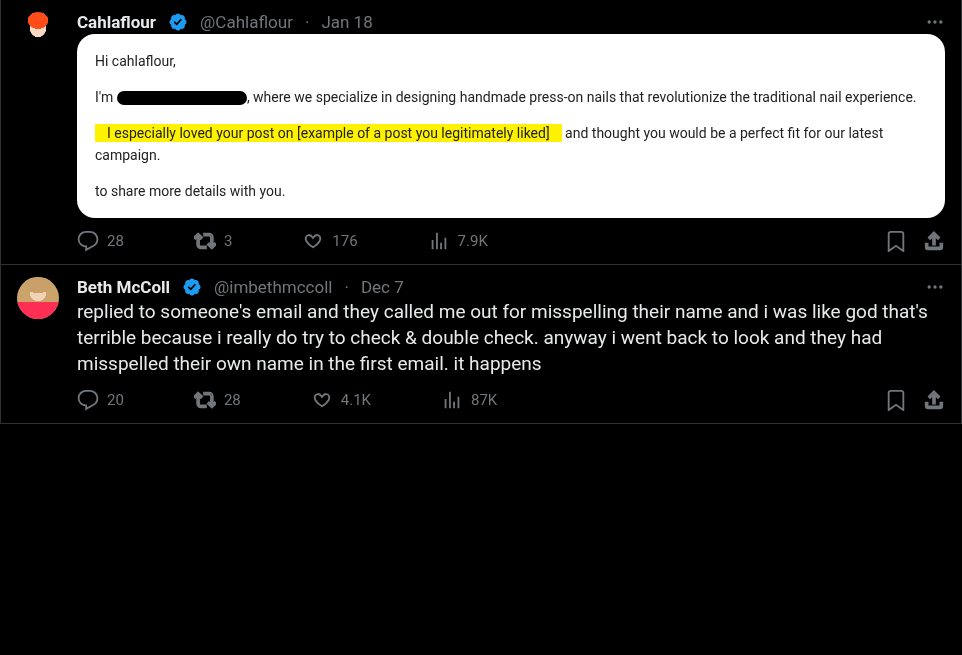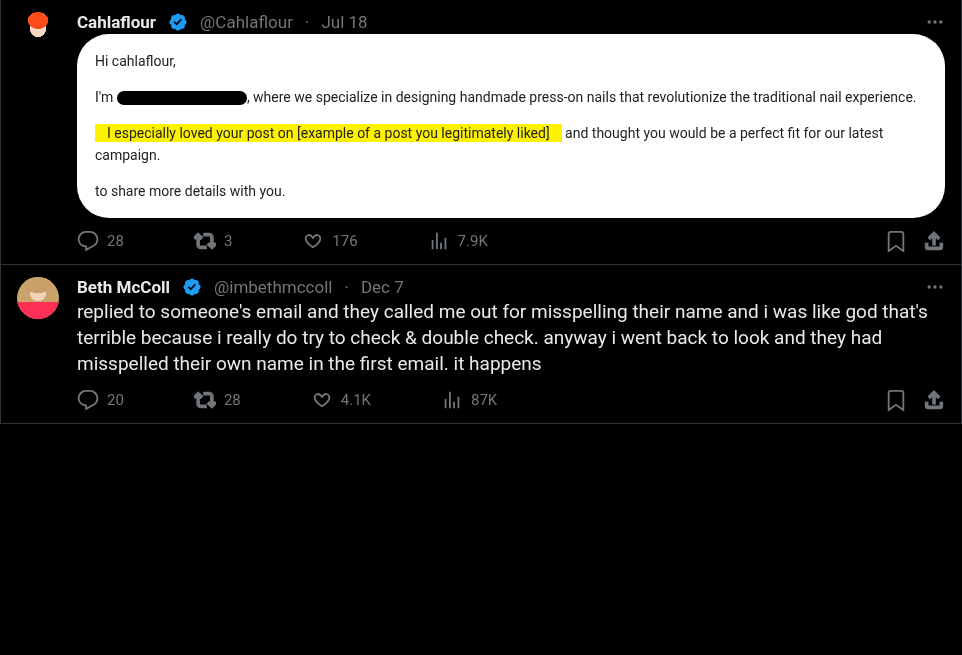--- a/index.html
+++ b/index.html
@@ -58,21 +58,21 @@
   }
   .tweet-text {
     font-size: 19px;
     line-height: 26px;
     color: #e7e9ea;
     margin-bottom: 12px;
   }
   .email-card {
     background: #fff;
     color: #222;
-    border-radius: 32px;
+    border-radius: 18px;
     padding: 16px 18px;
     font-size: 14px;
     line-height: 22px;
     margin-bottom: 12px;
   }
   .email-card p { margin-bottom: 14px; }
   .email-card p:last-child { margin-bottom: 0; }
   .redact {
     display: inline-block;
     width: 130px;
@@ -152,21 +152,21 @@
     <div class="main-col">
       <div class="header-row">
         <span class="display-name">Cahlaflour</span>
         <span class="verified">
           <svg viewBox="0 0 24 24" fill="currentColor">
               <path d="M22.25 12c0-1.43-.88-2.67-2.19-3.34.46-1.39.2-2.9-.81-3.91s-2.52-1.27-3.91-.81c-.67-1.31-1.91-2.19-3.34-2.19s-2.67.88-3.34 2.19c-1.39-.46-2.9-.2-3.91.81s-1.27 2.52-.81 3.91c-1.31.67-2.19 1.91-2.19 3.34s.88 2.67 2.19 3.34c-.46 1.39-.2 2.9.81 3.91s2.52 1.27 3.91.81c.67 1.31 1.91 2.19 3.34 2.19s2.67-.88 3.34-2.19c1.39.46 2.9.2 3.91-.81s1.27-2.52.81-3.91c1.31-.67 2.19-1.91 2.19-3.34zm-11.71 4.2L6.8 12.46l1.41-1.42 2.26 2.26 4.8-5.23 1.47 1.36-6.2 6.77z"></path>
             </svg>
         </span>
         <span class="meta">@Cahlaflour</span>
         <span class="meta"> · </span>
-        <span class="meta">Jul 18</span>
+        <span class="meta">Jan 18</span>
         <span class="more">
           <svg viewBox="0 0 24 24" fill="currentColor">
               <circle cx="5" cy="12" r="2"></circle>
               <circle cx="12" cy="12" r="2"></circle>
               <circle cx="19" cy="12" r="2"></circle>
             </svg>
         </span>
       </div>
 
       <div class="email-card">

